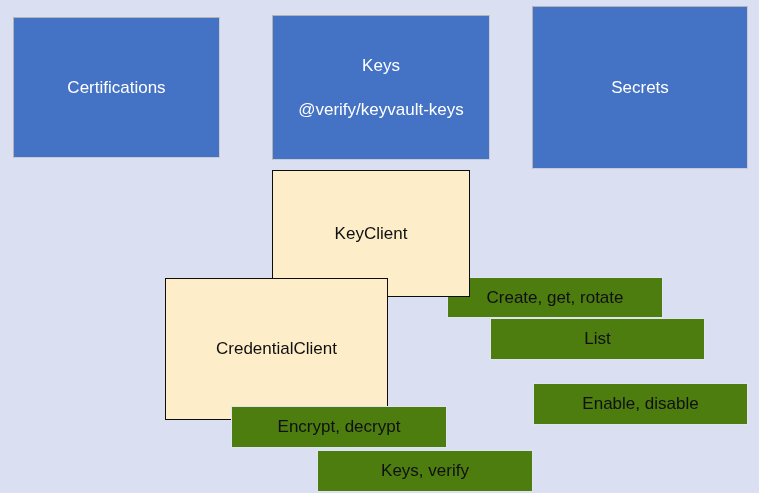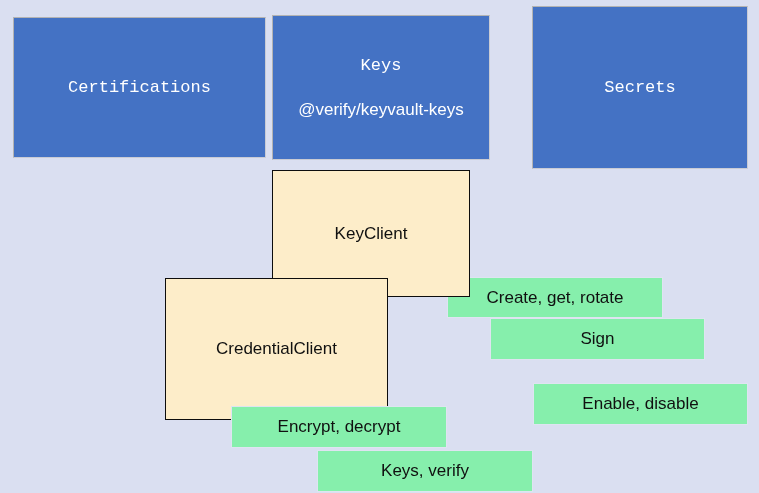--- a/index.html
+++ b/index.html
@@ -36,54 +36,53 @@
     color: #ffffff;
     border-top: 1px solid #b3b3b3;
     border-left: 1px solid #b3b3b3;
     border-right: 1px solid #c9cbd4;
     border-bottom: 1px solid #c9cbd4;
     font-size: 17px;
     line-height: 1.25;
   }
   .box--blue .line-primary {
     display: block;
-    font-family: Liberation Mono, monospace;
   }
   .box--blue .line-secondary {
     display: block;
     margin-top: 22px;
   }
 
   
   .box--yellow {
     background: #fdedc9;
     color: #101010;
     border: 1px solid #0d0d0d;
     font-size: 17px;
   }
 
   
   .box--green {
-    background: #86efac;
+    background: #4d7c0f;
     color: #101010;
     border: 1px solid #dfe4f1;
     font-size: 17px;
   }
 
   .box-label {
     pointer-events: none;
     white-space: nowrap;
   }
 </style>
 </head>
 <body style="background: rgb(218, 223, 241);">
 
 <div id="canvas" style="background: rgb(218, 223, 241);">
 
-  <div class="box box--blue" id="pkg-certifications" style="left: 13px; top: 17px; width: 253px; height: 141px; z-index: 1;">
+  <div class="box box--blue" id="pkg-certifications" style="left: 13px; top: 17px; width: 207px; height: 141px; z-index: 1;">
     <span class="box-label line-primary">Certifications</span>
   </div>
 
   <div class="box box--blue" id="pkg-keys" style="left: 272px; top: 15px; width: 218px; height: 145px; z-index: 1;">
     <span class="box-label line-primary">Keys</span>
     <span class="box-label line-secondary">@verify/keyvault-keys</span>
   </div>
 
   <div class="box box--blue" id="pkg-secrets" style="left: 532px; top: 6px; width: 216px; height: 163px; z-index: 1;">
     <span class="box-label line-primary">Secrets</span>
@@ -95,21 +94,21 @@
 
   <div class="box box--yellow" id="client-credential" style="left: 165px; top: 278px; width: 223px; height: 142px; z-index: 3;">
     <span class="box-label">CredentialClient</span>
   </div>
 
   <div class="box box--green" id="op-create" style="left: 447px; top: 277px; width: 216px; height: 41px; z-index: 2;">
     <span class="box-label">Create, get, rotate</span>
   </div>
 
   <div class="box box--green" id="op-list" style="left: 490px; top: 318px; width: 215px; height: 42px; z-index: 2;">
-    <span class="box-label">Sign</span>
+    <span class="box-label">List</span>
   </div>
 
   <div class="box box--green" id="op-enable" style="left: 533px; top: 383px; width: 215px; height: 42px; z-index: 2;">
     <span class="box-label">Enable, disable</span>
   </div>
 
   <div class="box box--green" id="op-encrypt" style="left: 231px; top: 406px; width: 216px; height: 42px; z-index: 4; align-items: center;">
     <span class="box-label">Encrypt, decrypt</span>
   </div>
 

